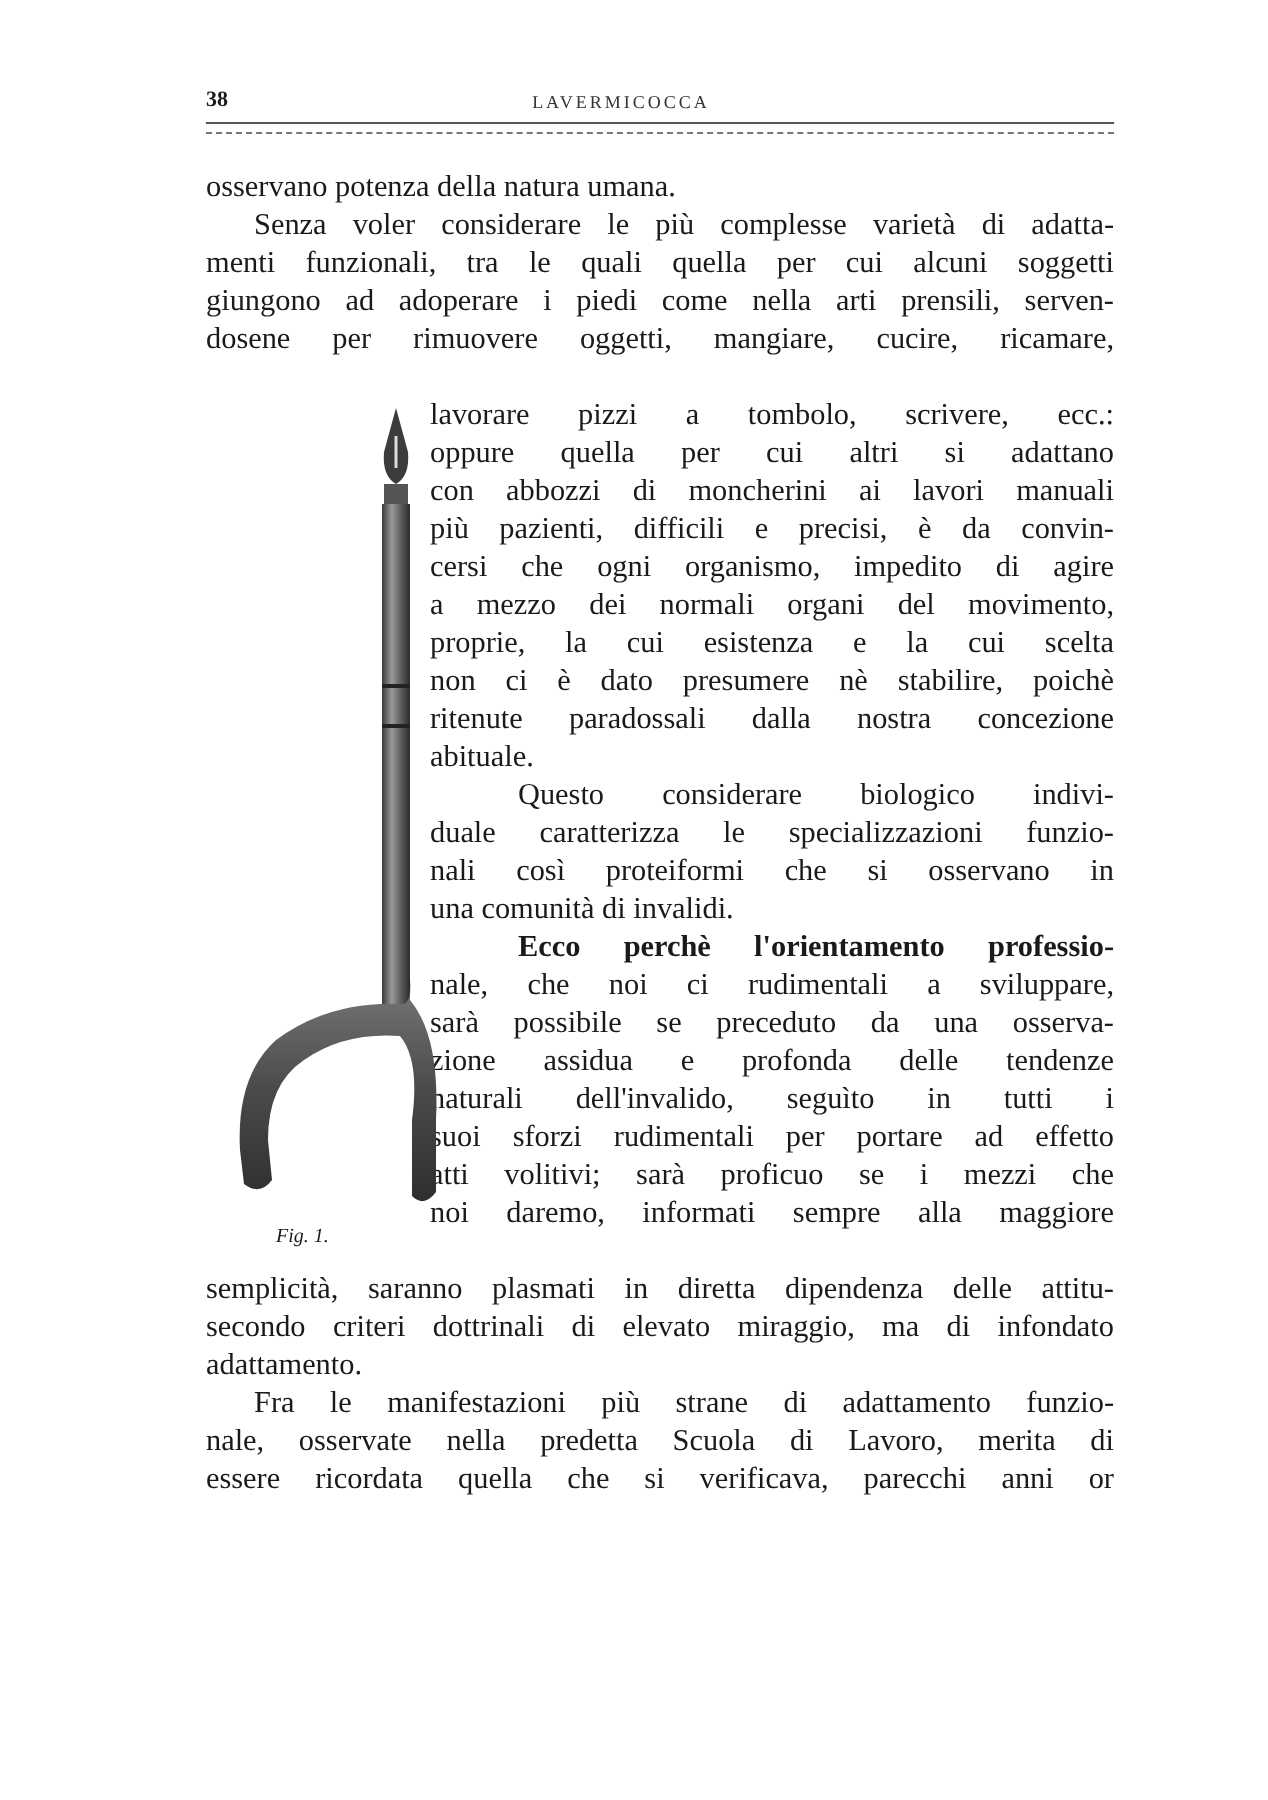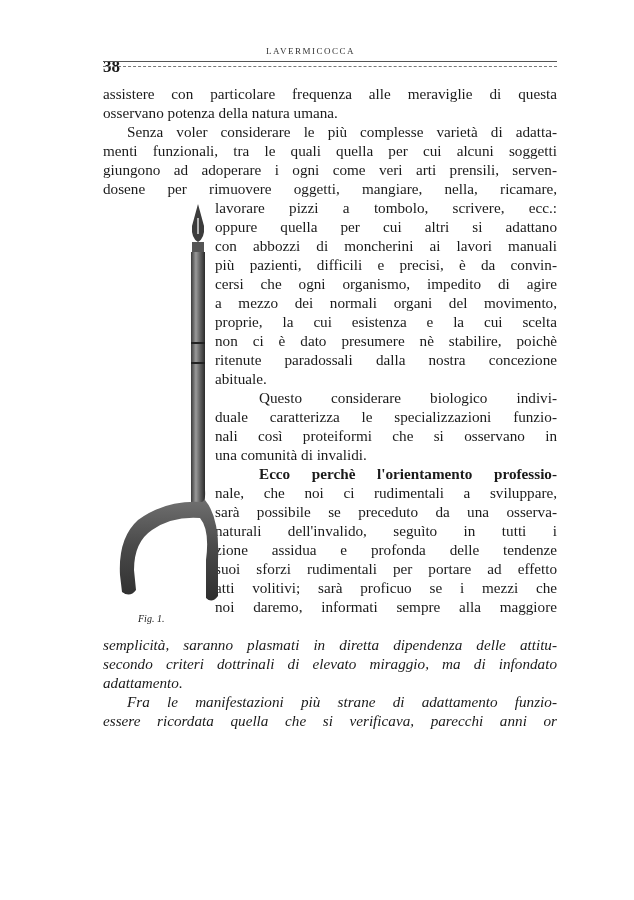--- a/index.html
+++ b/index.html
@@ -6,23 +6,22 @@
   body {
     width: 634px; height: 900px;
     background: #ffffff;
     position: relative;
     overflow: hidden;
     font-family: "DejaVu Serif", "Liberation Serif", serif;
     color: #1a1a1a;
   }
   .page-number {
     position: absolute; left: 103px; top: 44px;
-    font-size: 17px; font-weight: bold;
+    font-size: 11px; font-weight: bold;
     font-family: "Liberation Serif", serif;
-    margin-top: 13px;
   }
   .running-head {
     position: absolute; left: 0; width: 621px; top: 46px;
     text-align: center;
     font-size: 9px; letter-spacing: 1.5px;
     font-family: "Liberation Serif", serif;
     color: #333;
   }
   .header-rule {
     position: absolute; left: 103px; top: 61px; width: 454px; height: 4px;
@@ -53,58 +52,58 @@
   }
 </style>
 </head>
 <body>
 
 <div class="page-number">38</div>
 <div class="running-head">LAVERMICOCCA</div>
 <div class="header-rule"></div>
 
 <div class="text full" style="top:84px;">
-  <span class="line">assistere con particolare frequenza alle meraviglie di questa</span>
   <span class="line last">osservano potenza della natura umana.</span>
   <span class="line indent">Senza voler considerare le più complesse varietà di adatta-</span>
   <span class="line">menti funzionali, tra le quali quella per cui alcuni soggetti</span>
-  <span class="line">giungono ad adoperare i ogni come veri arti prensili, serven-</span>
-  <span class="line">dosene per rimuovere oggetti, mangiare, nella, ricamare,</span>
+  <span class="line">giungono ad adoperare i piedi come nella arti prensili, serven-</span>
+  <span class="line">dosene per rimuovere oggetti, mangiare, cucire, ricamare,</span>
 </div>
 
 <div class="text narrow" style="top:198px;">
   <span class="line">lavorare pizzi a tombolo, scrivere, ecc.:</span>
   <span class="line">oppure quella per cui altri si adattano</span>
   <span class="line">con abbozzi di moncherini ai lavori manuali</span>
   <span class="line">più pazienti, difficili e precisi, è da convin-</span>
   <span class="line">cersi che ogni organismo, impedito di agire</span>
   <span class="line">a mezzo dei normali organi del movimento,</span>
   <span class="line">proprie, la cui esistenza e la cui scelta</span>
   <span class="line">non ci è dato presumere nè stabilire, poichè</span>
   <span class="line">ritenute paradossali dalla nostra concezione</span>
   <span class="line last">abituale.</span>
   <span class="line indent" style="padding-left:44px;">Questo considerare biologico indivi-</span>
   <span class="line">duale caratterizza le specializzazioni funzio-</span>
   <span class="line">nali così proteiformi che si osservano in</span>
   <span class="line last">una comunità di invalidi.</span>
   <span class="line indent" style="padding-left:44px;font-weight:bold;">Ecco perchè l'orientamento professio-</span>
   <span class="line">nale, che noi ci rudimentali a sviluppare,</span>
   <span class="line">sarà possibile se preceduto da una osserva-</span>
+  <span class="line">zione assidua e profonda delle tendenze</span>
   <span class="line">naturali dell'invalido, seguìto in tutti i</span>
-  <span class="line">zione assidua e profonda delle tendenze</span>
   <span class="line">suoi sforzi rudimentali per portare ad effetto</span>
   <span class="line">atti volitivi; sarà proficuo se i mezzi che</span>
   <span class="line">noi daremo, informati sempre alla maggiore</span>
 </div>
 
-<div class="text full" style="top:635px;font-style:italic;">
+<div class="text full" style="top:635px;">
   <span class="line">semplicità, saranno plasmati in diretta dipendenza delle attitu-</span>
   <span class="line">secondo criteri dottrinali di elevato miraggio, ma di infondato</span>
   <span class="line last">adattamento.</span>
   <span class="line indent">Fra le manifestazioni più strane di adattamento funzio-</span>
+  <span class="line">nale, osservate nella predetta Scuola di Lavoro, merita di</span>
   <span class="line">essere ricordata quella che si verificava, parecchi anni or</span>
 </div>
 
 <div class="figure">
   <svg width="110" height="420" viewBox="0 0 110 420">
     <defs>
       <linearGradient id="shaft" x1="0" x2="1" y1="0" y2="0">
         <stop offset="0" stop-color="#3a3a3a"></stop>
         <stop offset="0.35" stop-color="#9a9a9a"></stop>
         <stop offset="0.6" stop-color="#6a6a6a"></stop>

